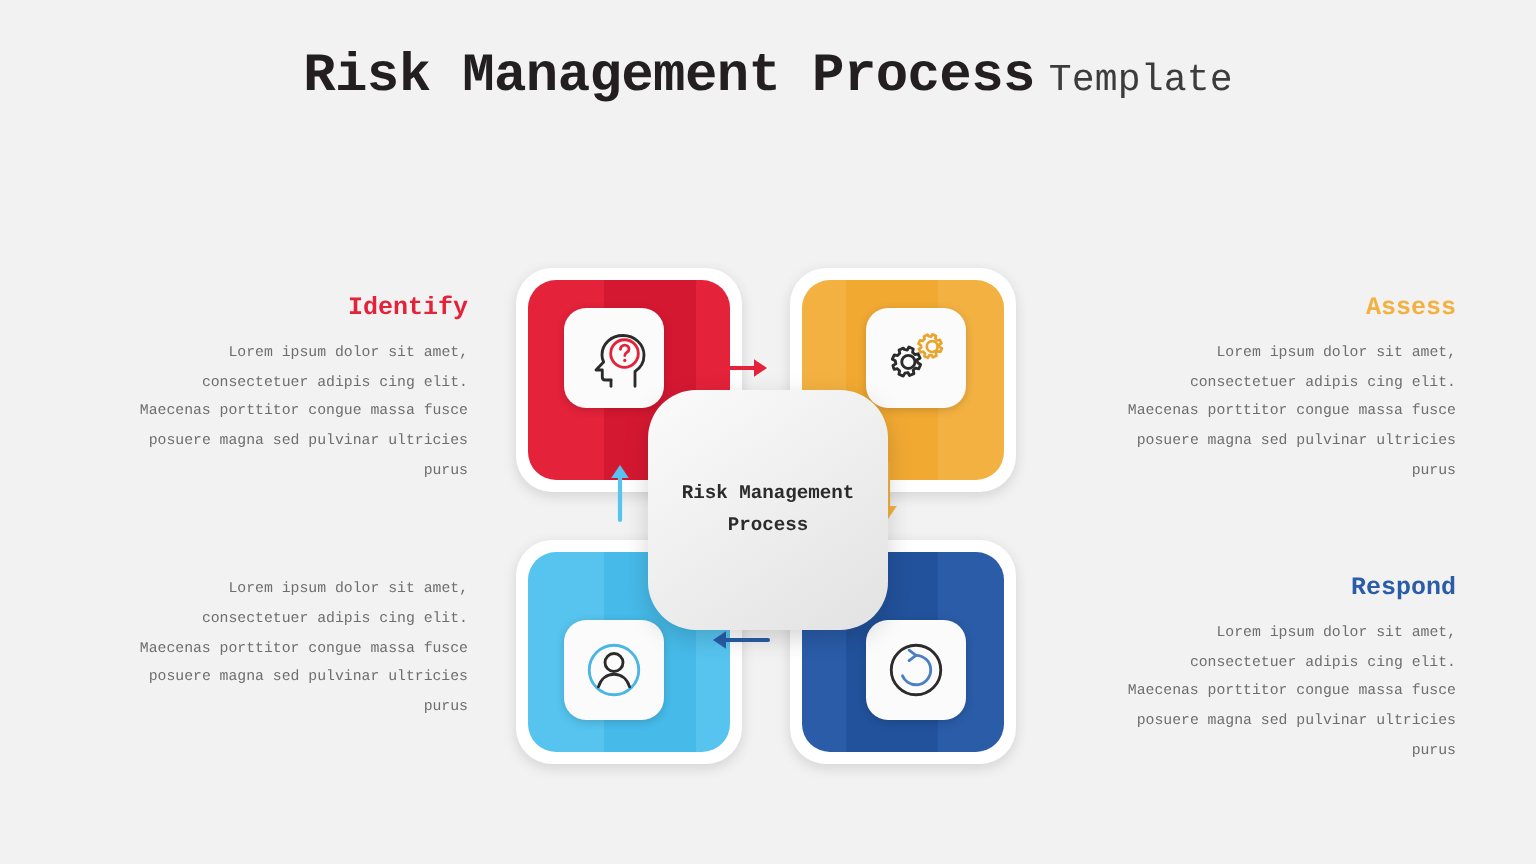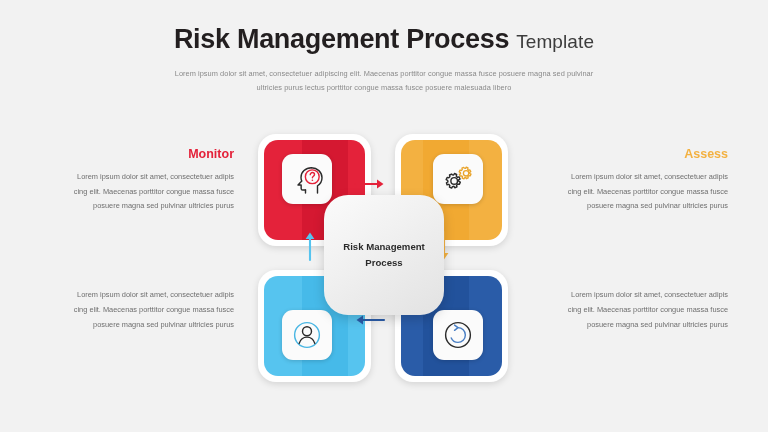--- a/index.html
+++ b/index.html
@@ -2,21 +2,21 @@
 <html><head>
 <meta charset="utf-8">
 <style>
   html,body{margin:0;padding:0;}
   body{
     width:768px;height:432px;overflow:hidden;
     background:#f2f2f2;
     font-family:"Liberation Sans","DejaVu Sans",sans-serif;
     position:relative;
   }
-  .slide{position:absolute;inset:0;background:#f2f2f2;}
+  .slide{position:absolute;inset:0;background:#f2f2f2;font-family:Liberation Mono, monospace;}
 
   
   .header{position:absolute;top:24px;left:0;width:768px;text-align:center;}
   .title-line{display:block;white-space:nowrap;}
   .title-main{
     font-size:27px;font-weight:bold;color:#231f20;letter-spacing:-.3px;
   }
   .title-sub{
     font-size:19px;font-weight:400;color:#3c3c3c;letter-spacing:.1px;margin-left:7px;
   }
@@ -102,38 +102,38 @@
 </style>
 </head>
 <body>
 
 <div class="slide">
 
   <div class="header">
     <div class="title-line">
       <span class="title-main">Risk Management Process</span><span class="title-sub">Template</span>
     </div>
-    <div class="subtitle">Lorem ipsum dolor sit amet, consectetuer adipiscing elit. Maecenas porttitor congue massa fusce posuere magna sed pulvinar ultricies purus lectus porttitor congue massa fusce posuere malesuada libero</div>
   </div>
 
   <div class="block left" id="blk-identify">
-    <div class="bl-title">Monitor</div>
+    <div class="bl-title">Identify</div>
     <div class="bl-body">Lorem ipsum dolor sit amet, consectetuer adipis cing elit. Maecenas porttitor congue massa fusce posuere magna sed pulvinar ultricies purus</div>
   </div>
 
   <div class="block left" id="blk-monitor">
     <div class="bl-body">Lorem ipsum dolor sit amet, consectetuer adipis cing elit. Maecenas porttitor congue massa fusce posuere magna sed pulvinar ultricies purus</div>
   </div>
 
   <div class="block right" id="blk-assess">
     <div class="bl-title">Assess</div>
     <div class="bl-body">Lorem ipsum dolor sit amet, consectetuer adipis cing elit. Maecenas porttitor congue massa fusce posuere magna sed pulvinar ultricies purus</div>
   </div>
 
   <div class="block right" id="blk-respond">
+    <div class="bl-title">Respond</div>
     <div class="bl-body">Lorem ipsum dolor sit amet, consectetuer adipis cing elit. Maecenas porttitor congue massa fusce posuere magna sed pulvinar ultricies purus</div>
   </div>
 
   <div class="diagram">
 
     <div class="quad" id="q-identify">
       <div class="fill" style="background:#e4223a;">
         <div class="band" style="left:38px;background:#c8112a;"></div>
       </div>
       <div class="iconbox">

